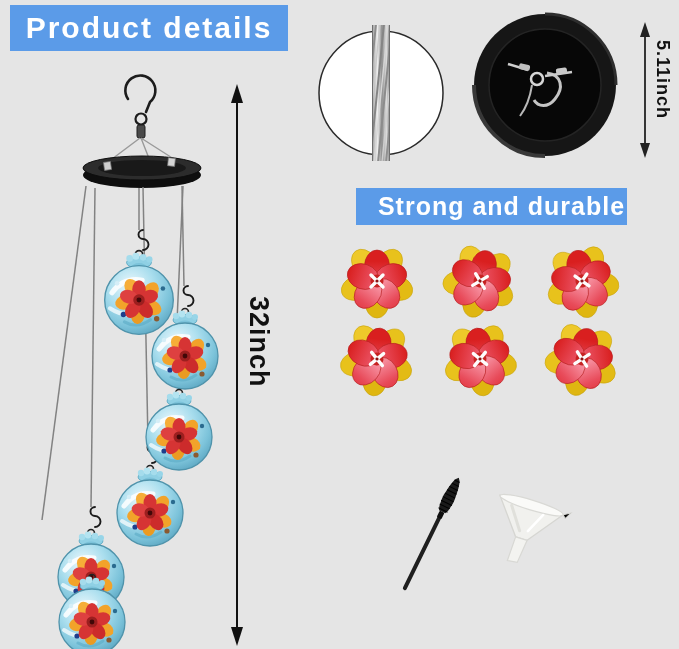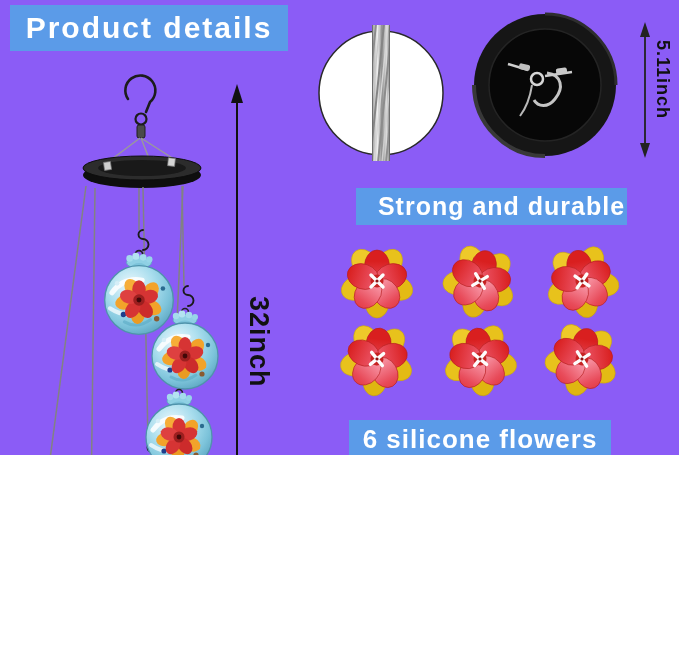--- a/index.html
+++ b/index.html
@@ -1,17 +1,17 @@
 <!DOCTYPE html>
 <html><head>
 <meta charset="utf-8">
 <style>
   html,body{margin:0;padding:0;background:#ffffff;}
   #stage{
-    position:relative;width:679px;height:455px;background:#8b5cf6;
+    position:relative;width:679px;height:649px;background:#e5e5e5;
     font-family:"Liberation Sans", sans-serif;overflow:hidden;
   }
   .banner{
     position:absolute;background:#5b9be8;color:#ffffff;font-weight:bold;
     display:flex;align-items:center;justify-content:center;
     white-space:nowrap;letter-spacing:1px;
   }
   #title-banner{left:10px;top:5px;width:278px;height:46px;font-size:30px;letter-spacing:2px;}
   #durable-banner{left:356px;top:188px;width:251px;height:37px;font-size:25px;padding-left:20px;}
   #flowers-banner{left:349px;top:420px;width:262px;height:39px;font-size:26px;}
@@ -219,20 +219,17 @@
       <path d="M14,-20 L4,0" stroke="#ffffff" stroke-width="2.5" stroke-linecap="round"></path>
     </g>
   </svg>
 
   <div class="banner" id="title-banner">
     <span>Product details</span>
   </div>
   <div class="banner" id="durable-banner">
     <span>Strong and durable</span>
   </div>
-  <div class="banner" id="flowers-banner">
-    <span>6 silicone flowers</span>
-  </div>
 
   <div class="vlabel" id="height-label">32inch</div>
   <div class="vlabel" id="diameter-label">5.11inch</div>
 
 </div>
 
 </body></html>

